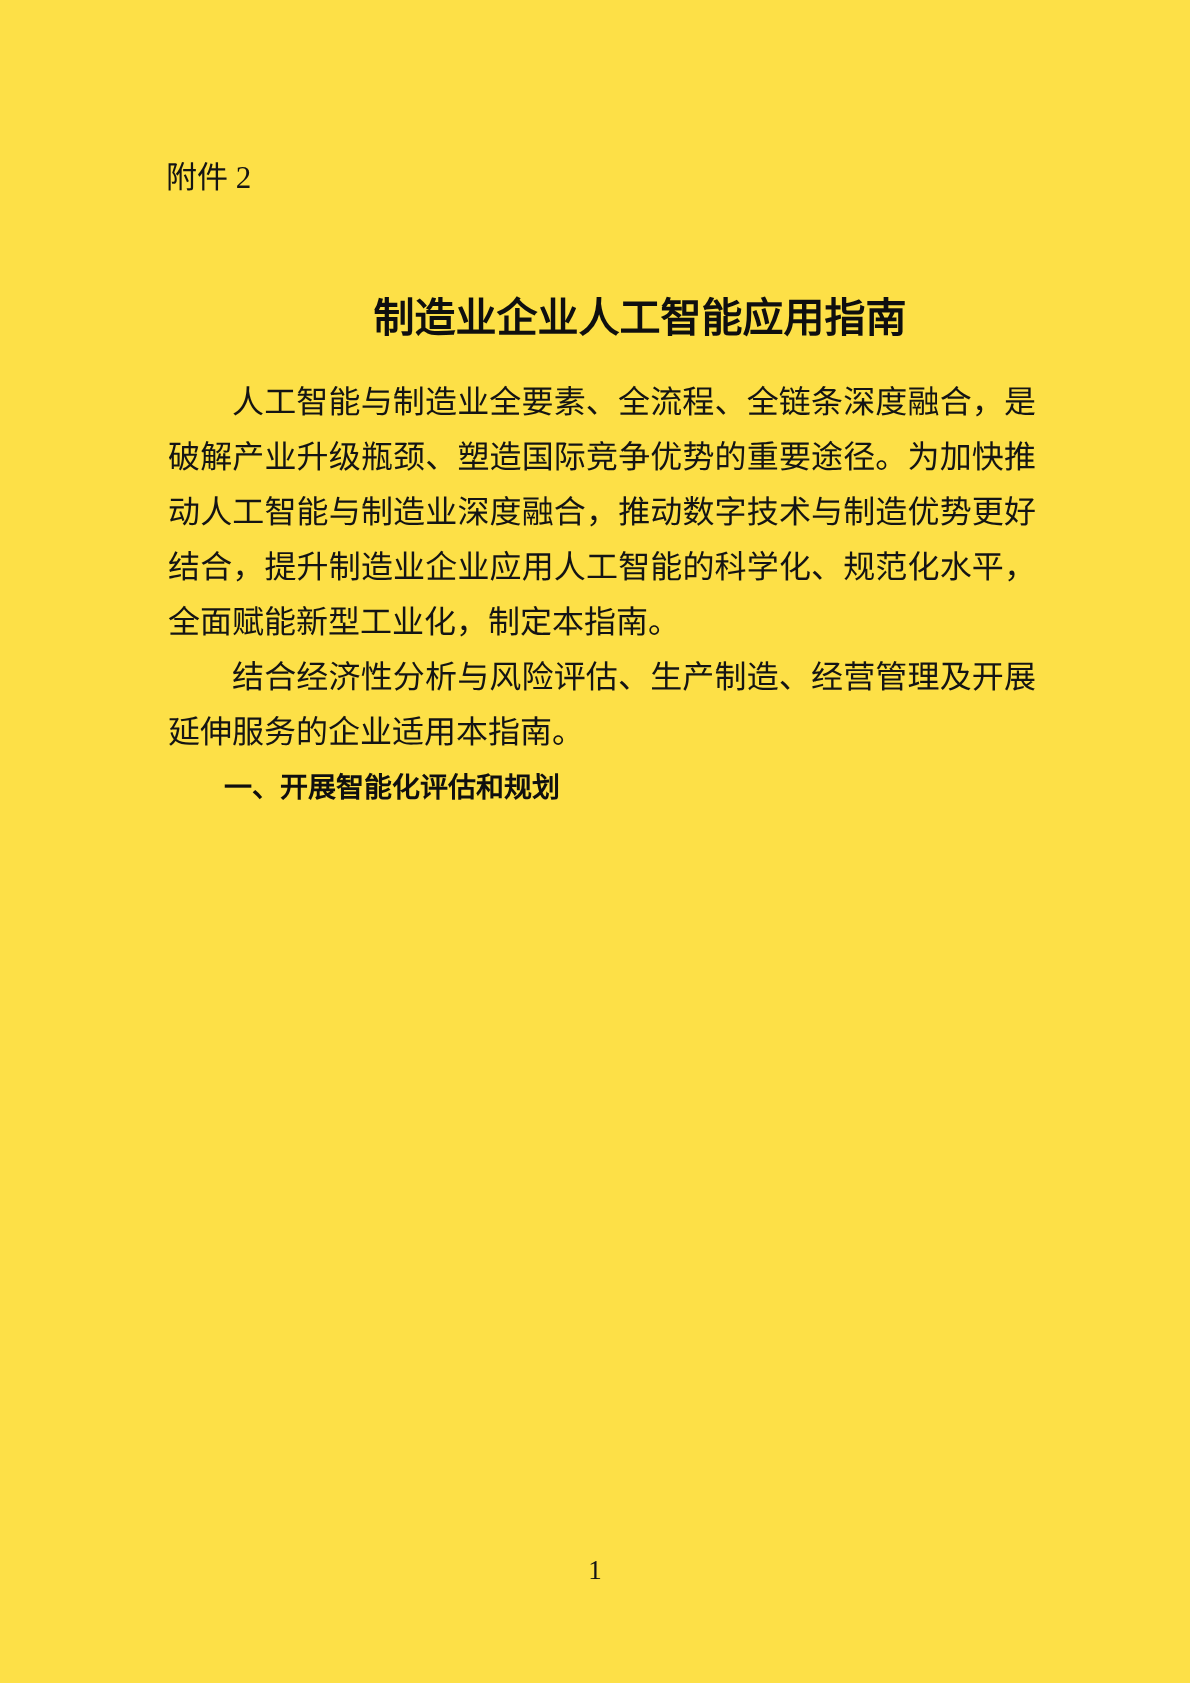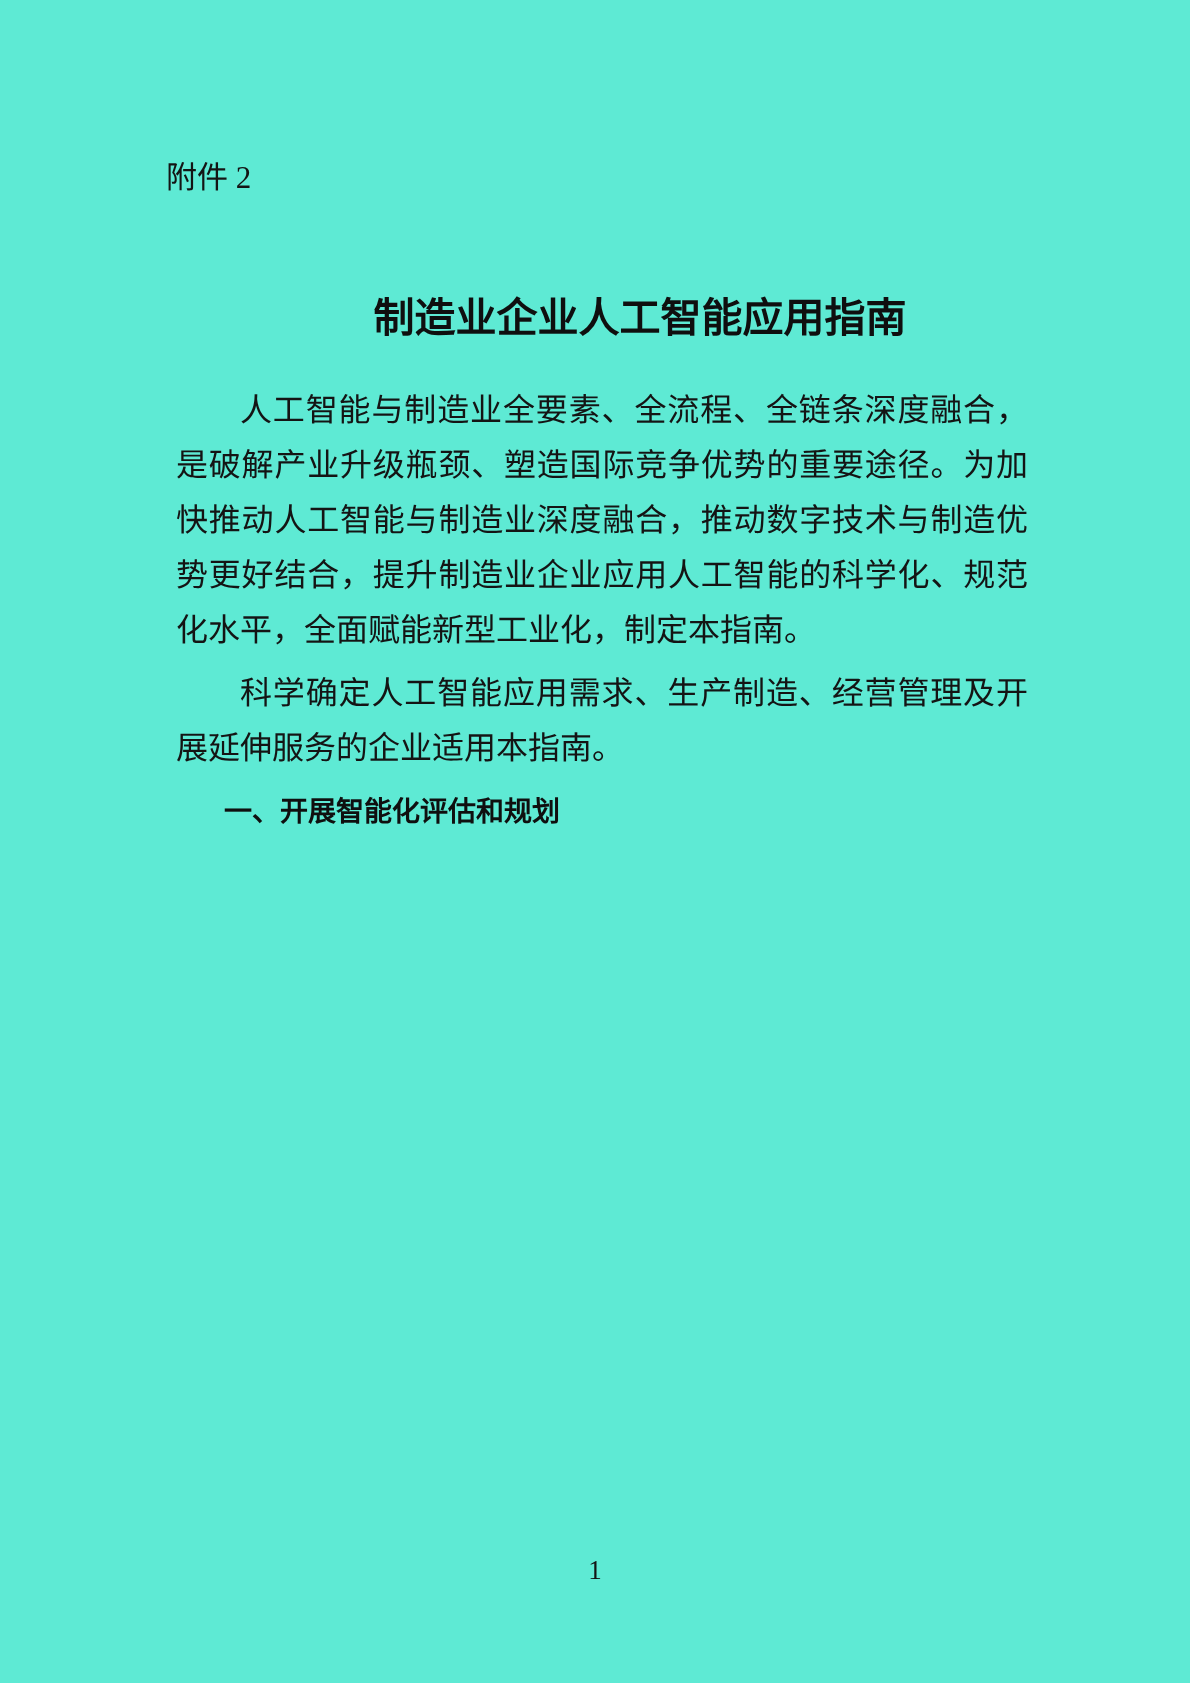--- a/index.html
+++ b/index.html
@@ -4,21 +4,21 @@
 <style>
   html, body {
     margin: 0;
     padding: 0;
     background: #ffffff;
   }
   .page {
     position: relative;
     width: 1190px;
     height: 1683px;
-    background: #5eead4;
+    background: #fde047;
     color: #141414;
     font-family: "Liberation Serif", "DejaVu Serif", serif;
     overflow: hidden;
   }
   .attachment-label {
     position: absolute;
     left: 166px;
     top: 157px;
     font-size: 31px;
     line-height: 42px;
@@ -38,21 +38,21 @@
   }
   .body-text {
     position: absolute;
     left: 168px;
     top: 375px;
     width: 868px;
     font-size: 32px;
     line-height: 55px;
   }
   .body-text p {
-    margin: 8px;
+    margin: 0;
     text-indent: 2em;
     text-align: justify;
   }
   .section-heading {
     margin: 0;
     text-indent: 2em;
     font-family: "Liberation Sans", "DejaVu Sans", sans-serif;
     font-weight: 700;
     font-size: 28px;
     line-height: 55px;
@@ -78,21 +78,21 @@
 <div class="page">
 
   <div class="attachment-label">附件 2</div>
 
   <h1 class="doc-title">制造业企业人工智能应用指南</h1>
 
   <div class="body-text">
 
     <p>人工智能与制造业全要素、全流程、全链条深度融合，是破解产业升级瓶颈、塑造国际竞争优势的重要途径。为加快推动人工智能与制造业深度融合，推动数字技术与制造优势更好结合，提升制造业企业应用人工智能的科学化、规范化水平，全面赋能新型工业化，制定本指南。</p>
 
-    <p>科学确定人工智能应用需求、生产制造、经营管理及开展延伸服务的企业适用本指南。</p>
+    <p>结合经济性分析与风险评估、生产制造、经营管理及开展延伸服务的企业适用本指南。</p>
 
     <h2 class="section-heading">一、开展智能化评估和规划</h2>
 
 
 
 
   </div>
 
   <div class="page-number">1</div>
 

